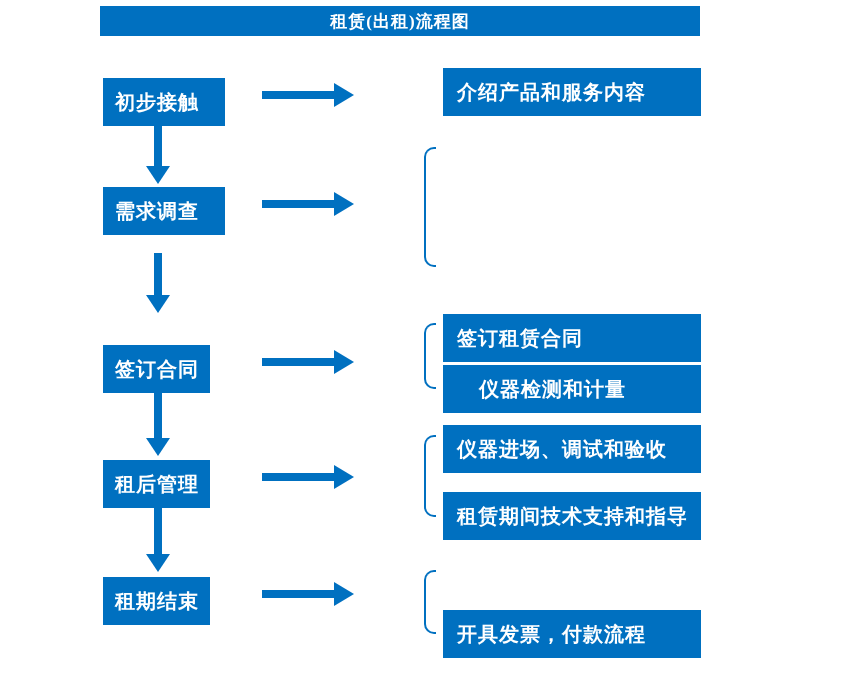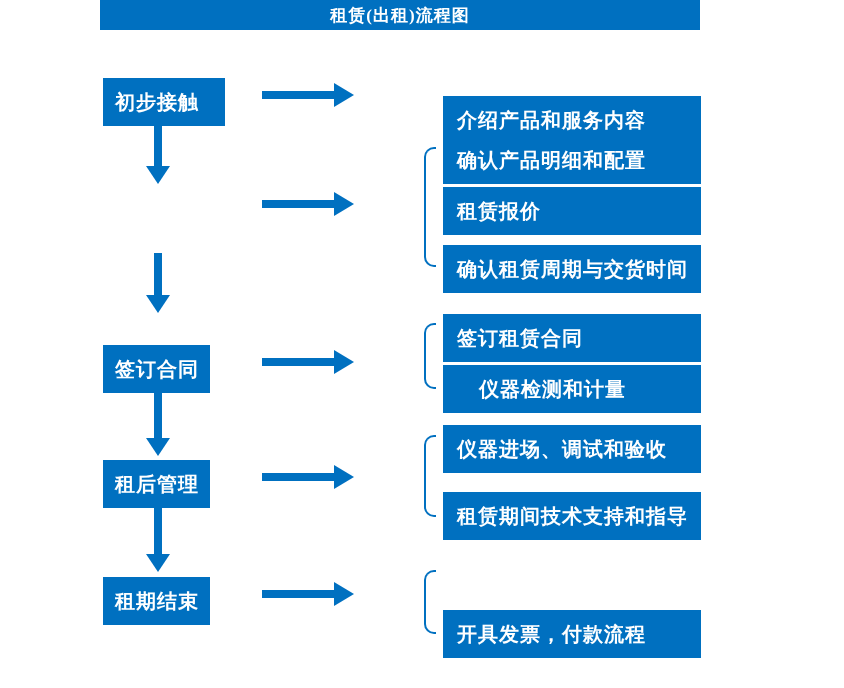--- a/index.html
+++ b/index.html
@@ -8,21 +8,21 @@
     position: relative;
     width: 844px;
     height: 688px;
     background: #ffffff;
     font-family: "Liberation Serif", "DejaVu Serif", serif;
     font-weight: bold;
     overflow: hidden;
   }
   .title {
     position: absolute;
-    left: 100px; top: 0;
+    left: 100px; top: 6px;
     width: 600px; height: 30px;
     background: var(--accent, #0070C0);
     color: #ffffff;
     font-size: 17px;
     letter-spacing: 1px;
     display: flex; align-items: center; justify-content: center;
     white-space: nowrap;
   }
   .box {
     position: absolute;
@@ -79,20 +79,21 @@
   }
 </style>
 </head>
 <body>
 
 <div class="canvas">
 
   <div class="title">租赁(出租)流程图</div>
 
   <div class="box" style="left:103px; top:78px;  width:122px;">初步接触</div>
+  <div class="box" style="left:103px; top:187px; width:122px;">需求调查</div>
   <div class="box" style="left:103px; top:345px; width:107px;">签订合同</div>
   <div class="box" style="left:103px; top:460px; width:107px;text-align:center;">租后管理</div>
   <div class="box" style="left:103px; top:577px; width:107px;">租期结束</div>
 
   <div class="varrow" style="left:146px; top:126px; height:58px;">
     <div class="shaft"></div>
     <div class="head"></div>
   </div>
   <div class="varrow" style="left:146px; top:253px; height:60px;">
     <div class="shaft"></div>
@@ -126,25 +127,22 @@
   <div class="harrow" style="left:262px; top:582px;">
     <div class="shaft"></div>
     <div class="head"></div>
   </div>
 
   <div class="bracket" style="top:147px; height:120px;"></div>
   <div class="bracket" style="top:323px; height:66px;"></div>
   <div class="bracket" style="top:435px; height:82px;"></div>
   <div class="bracket" style="top:570px; height:64px;"></div>
 
-  <div class="box rbox" style="top:96px;">介绍产品和服务内容</div>
+  <div class="box rbox" style="top:68px;">介绍产品和服务内容</div>
 
-  <div class="box rbox" style="top:136px;">确认产品明细和配置</div>
-  <div class="box rbox" style="top:187px;">租赁报价</div>
-  <div class="box rbox" style="top:245px;">确认租赁周期与交货时间</div>
 
   <div class="box rbox" style="top:314px;">签订租赁合同</div>
   <div class="box rbox" style="top:365px;padding-left:36px;">仪器检测和计量</div>
 
   <div class="box rbox" style="top:425px;text-align:right;">仪器进场、调试和验收</div>
   <div class="box rbox" style="top:492px;">租赁期间技术支持和指导</div>
 
   <div class="box rbox" style="top:610px;font-family:Liberation Serif, serif;">开具发票，付款流程</div>
 
 </div>

